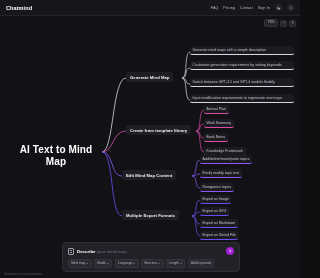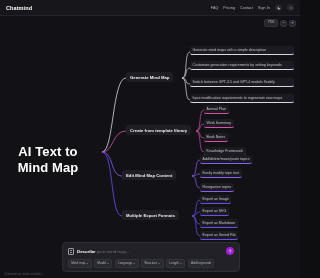--- a/index.html
+++ b/index.html
@@ -76,24 +76,24 @@
   
   .mindmap { position:absolute; inset:0; }
   .edges { position:absolute; inset:0; width:100%; height:100%; }
 
   .node {
     position:absolute;
     line-height:1.22;
     white-space:nowrap;
   }
   .root-node {
-    left:4px; top:128px;
+    left:12px; top:128px;
     width:88px;
     text-align:center;
-    font-size:13px;
+    font-size:10px;
     font-weight:bold;
     color:#ffffff;
     white-space:normal;
     letter-spacing:.1px;
   }
 
   .branch {
     background:#1e1e24;
     border-radius:2.5px;
     font-size:4.2px;

